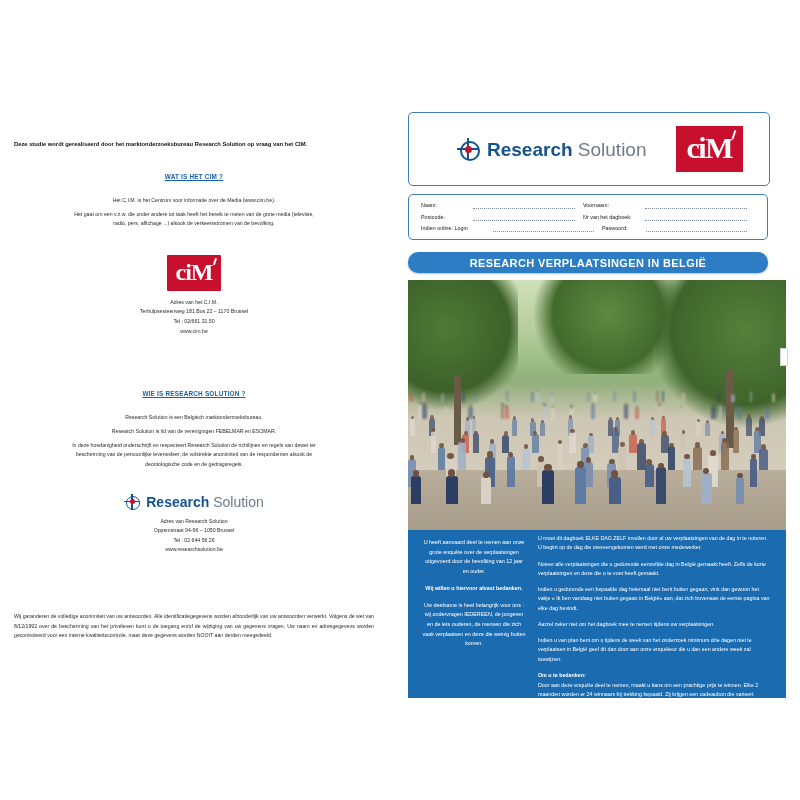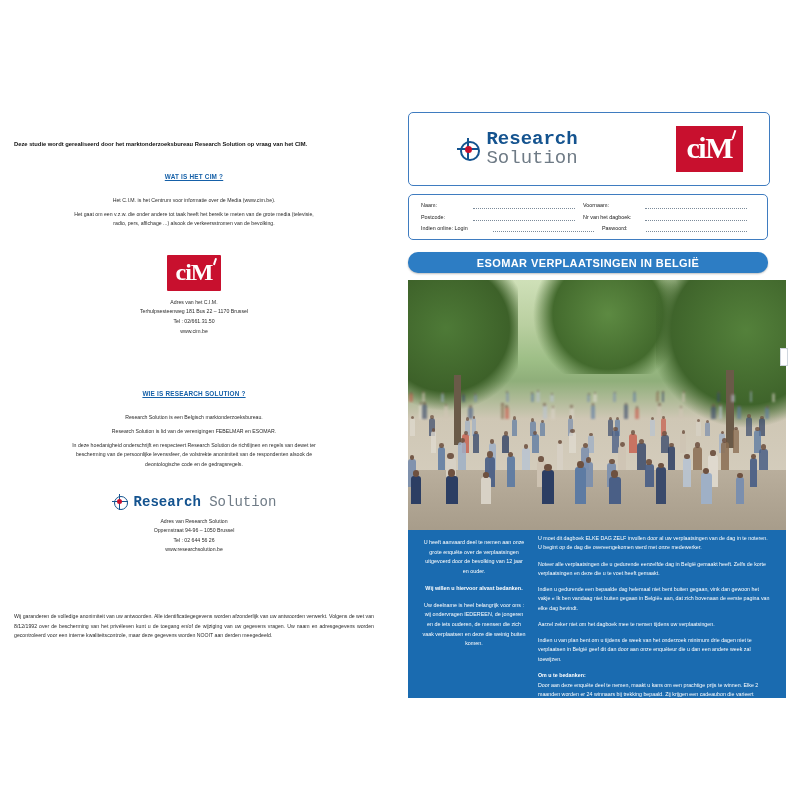--- a/index.html
+++ b/index.html
@@ -81,21 +81,21 @@
   .rs-mark{
     width:16px;height:16px;position:relative;
   }
   .rs-mark .ring{
     position:absolute;left:2px;top:2px;width:12px;height:12px;
     border:1.6px solid #14538f;border-radius:50%;
   }
   .rs-mark .cross-v{position:absolute;left:7.2px;top:0;width:1.4px;height:16px;background:#14538f;}
   .rs-mark .cross-h{position:absolute;top:7.2px;left:0;height:1.4px;width:16px;background:#14538f;}
   .rs-mark .dot{position:absolute;left:5.6px;top:5.6px;width:5px;height:5px;background:#c8102e;border-radius:50%;}
-  .rs-word{font-size:14px;line-height:1;font-family:Liberation Mono, monospace;}
+  .rs-word{font-size:14px;line-height:1;}
   .rs-word b{color:#14538f;font-weight:bold;}
   .rs-word span{color:#6f7b86;font-weight:normal;}
 
   .left-footer{
     position:absolute;
     left:14px; top:612px;
     width:360px;
     font-size:5.2px;
     line-height:1.85;
     text-align:justify;
@@ -284,21 +284,21 @@
       <span class="form-line"></span>
     </div>
     <div class="form-row">
       <span class="form-lbl" style="width:72px;flex:0 0 72px">Indien online: Login</span>
       <span class="form-line"></span>
       <span class="form-lbl2" style="width:44px;flex:0 0 44px">Paswoord:</span>
       <span class="form-line"></span>
     </div>
   </div>
 
-  <div class="title-bar">ESOMAR VERPLAATSINGEN IN BELGIË</div>
+  <div class="title-bar">RESEARCH VERPLAATSINGEN IN BELGIË</div>
 
   <div class="photo">
     <div class="sky"></div>
     <div class="tree-l"></div>
     <div class="tree-m"></div>
     <div class="tree-r"></div>
     <div class="trunk" style="left:46px;top:95px;width:7px;height:70px;"></div>
     <div class="trunk" style="left:318px;top:90px;width:8px;height:78px;"></div>
     <div class="ground"></div>
     <div class="crowd">

